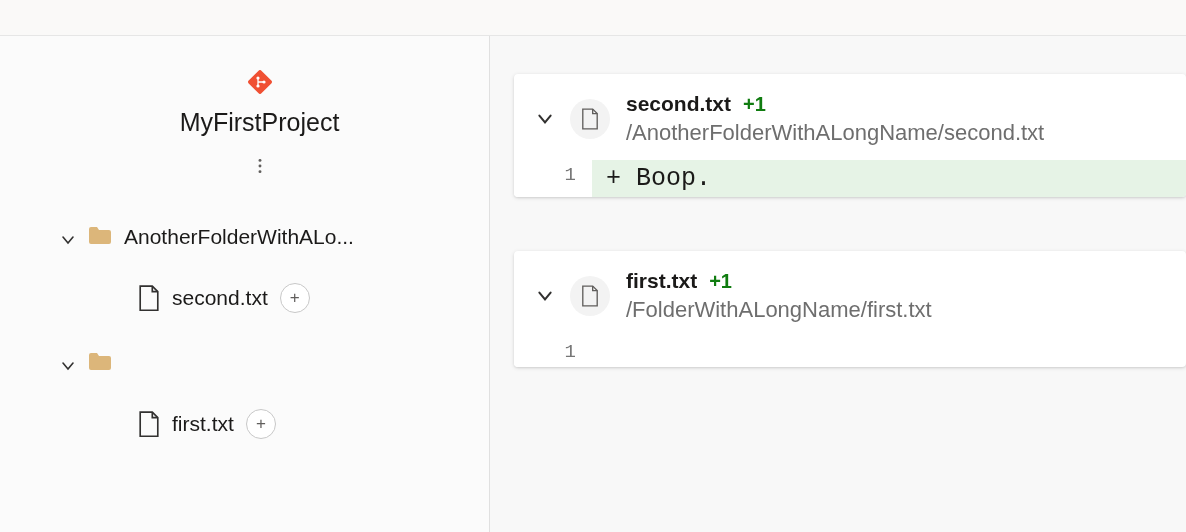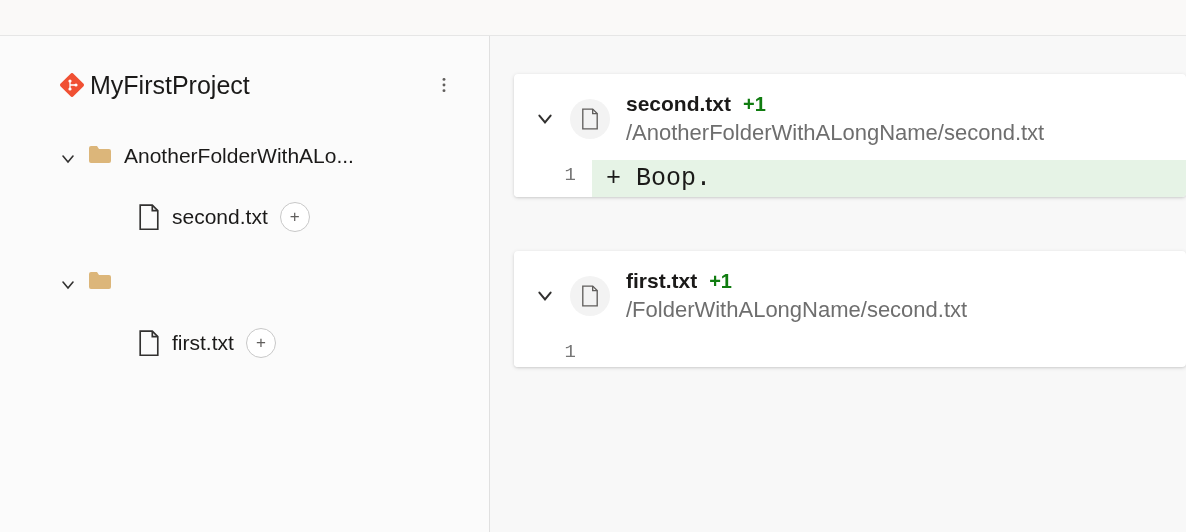--- a/index.html
+++ b/index.html
@@ -24,22 +24,23 @@
     .sidebar {
       width: 490px;
       border-right: 1px solid #e0e0e0;
       padding: 34px 30px 0 60px;
       background: #fbfbfb;
       overflow: hidden;
     }
     .project-header {
       display: flex;
       align-items: center;
-      gap: 6px;
+      gap: 14px;
       margin-bottom: 34px;
+      flex-direction: column;
     }
     .project-icon {
       width: 24px;
       height: 24px;
       flex-shrink: 0;
     }
     .project-title {
       font-size: 25px;
       font-weight: 400;
       color: #1b1a19;
@@ -255,21 +256,21 @@
             <svg viewBox="0 0 20 24">
               <path d="M2 1 L13 1 L18 6 L18 23 L2 23 Z" fill="none" stroke="#605e5c" stroke-width="1.5"></path>
               <path d="M13 1 L13 6 L18 6" fill="none" stroke="#605e5c" stroke-width="1.5"></path>
             </svg>
           </span>
         <div class="card-meta">
           <div class="file-line">
             <span class="file-name">first.txt</span>
             <span class="diff-count">+1</span>
           </div>
-          <span class="file-path">/FolderWithALongName/second.txt</span>
+          <span class="file-path">/FolderWithALongName/first.txt</span>
         </div>
       </div>
       <div class="diff-body">
         <div class="gutter">1</div>
       </div>
     </div>
 
   </div>
 
 </div>

